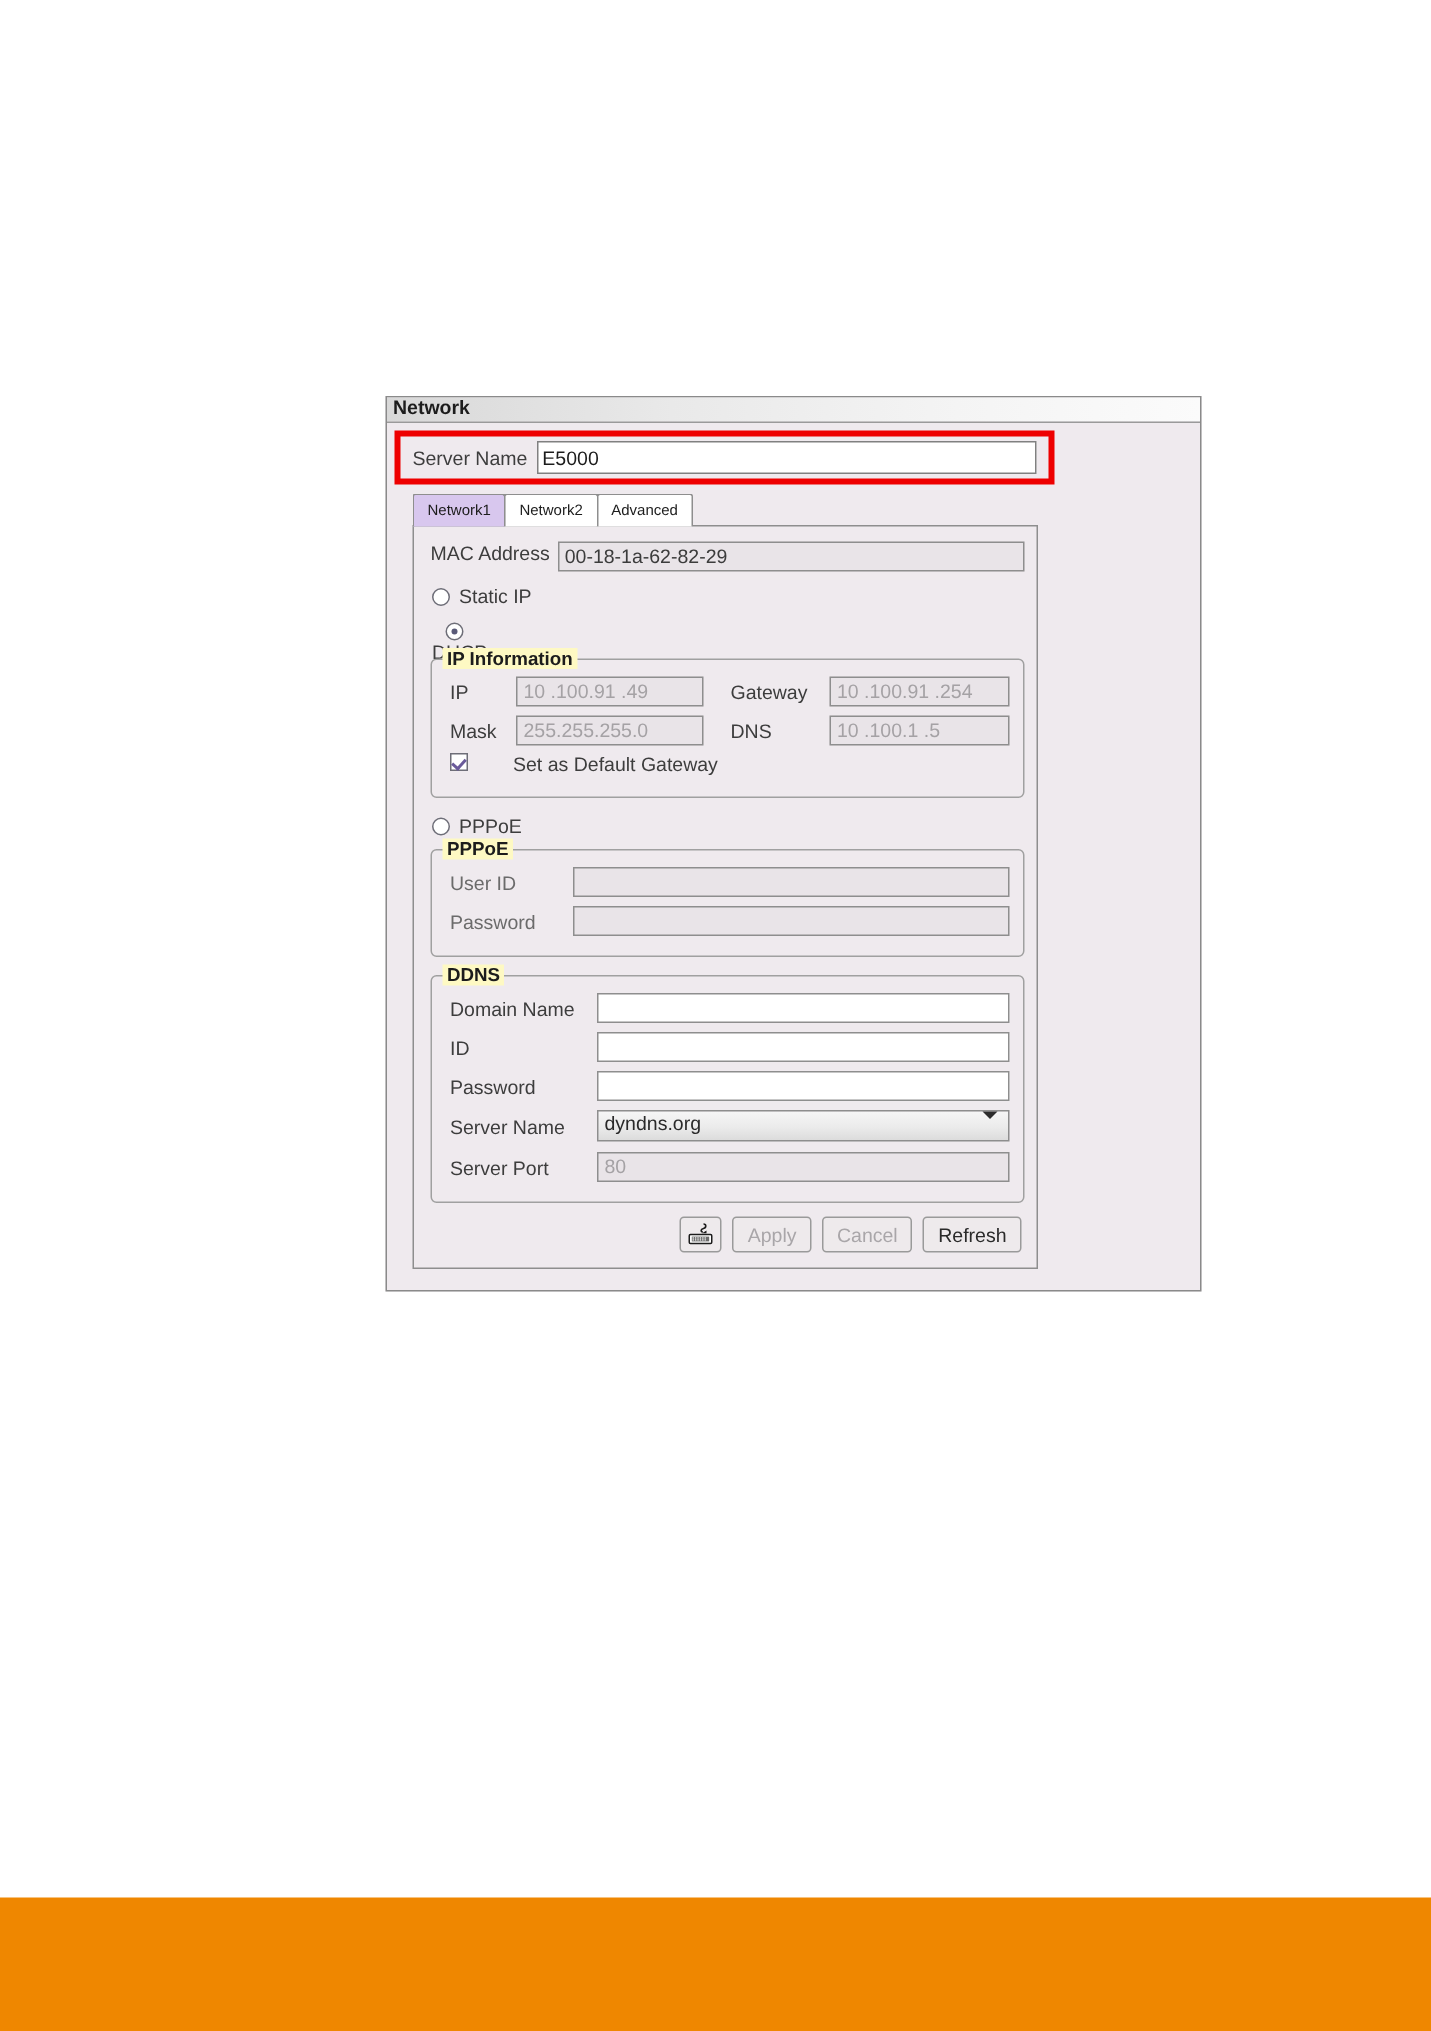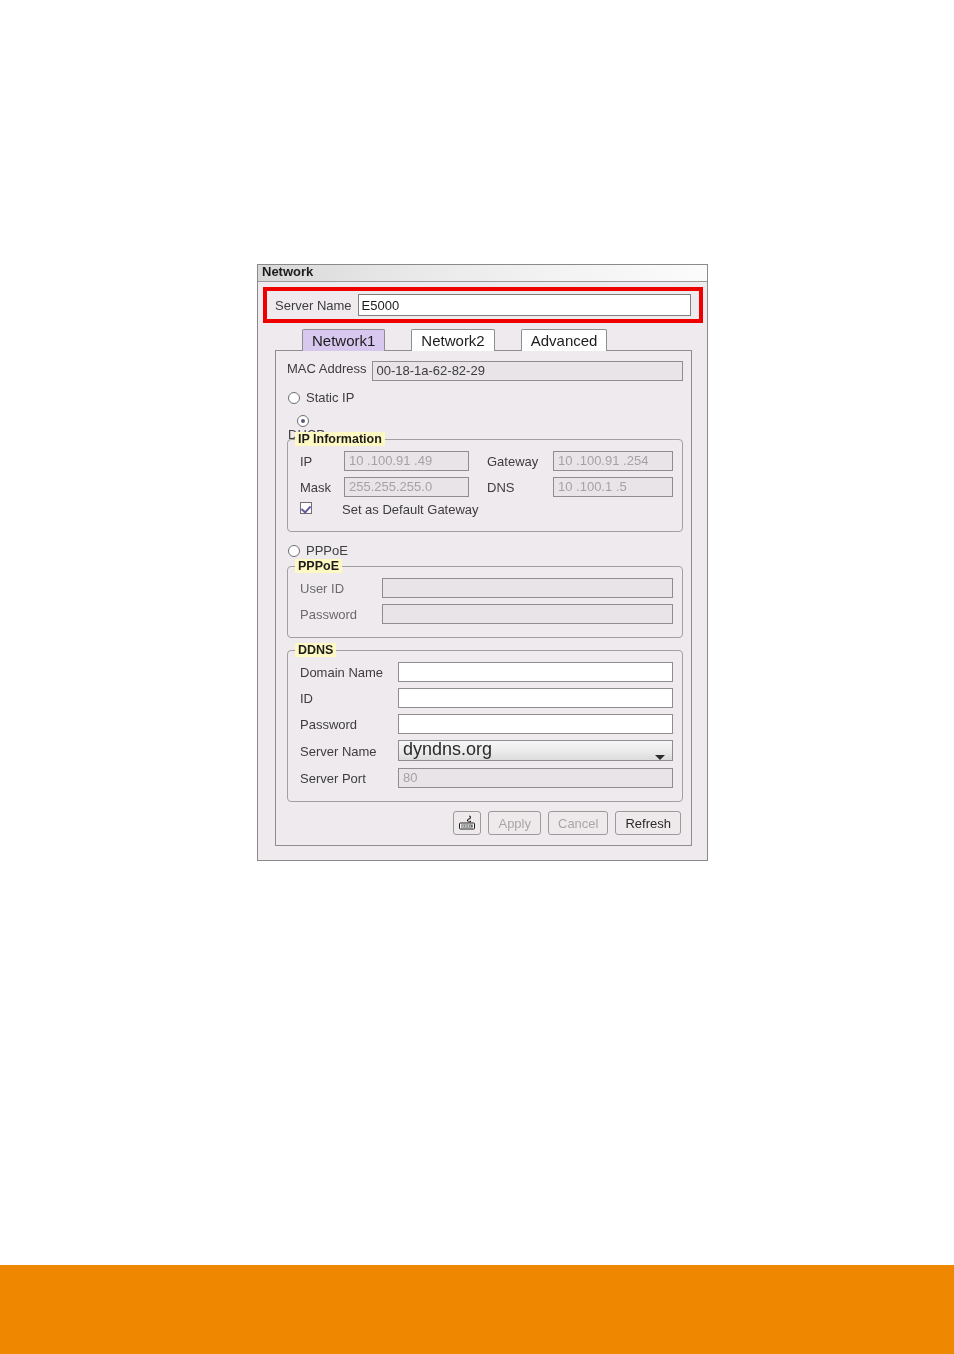--- a/index.html
+++ b/index.html
@@ -23,21 +23,21 @@
     width: 954px;
     height: 89px;
     background: #ef8700;
   }
 
   
   .panel {
     position: absolute;
     left: 257px;
     top: 264px;
-    width: 451px;
+    width: 544px;
     height: 597px;
     background: #efeaee;
     border: 1px solid #8a8a8a;
     box-sizing: border-box;
   }
 
   
   .panel-titlebar {
     position: relative;
     height: 17px;
@@ -105,30 +105,29 @@
     left: 17px;
     top: 64px;
     display: flex;
     align-items: flex-end;
     z-index: 3;
   }
   .tab {
     height: 22px;
     line-height: 21px;
     padding: 0 9px;
-    font-size: 15px;
+    font-size: 10px;
     color: #1c1c1c;
     border: 1px solid #8e8e8e;
     border-bottom: none;
     background: #ffffff;
     box-sizing: border-box;
     margin-right: -1px;
     border-radius: 2px 2px 0 0;
     white-space: nowrap;
-    margin-left: 27px;
   }
   .tab.active {
     background: #d8c7ee;
     position: relative;
     z-index: 2;
   }
 
   
   .tabpanel {
     position: absolute;
@@ -277,23 +276,23 @@
     transform: rotate(42deg);
   }
 
   
   .combo {
     background: linear-gradient(to bottom, #f6f6f6 0%, #ebebeb 55%, #dcdcdc 100%);
     border: 1px solid #8e8e8e;
     box-sizing: border-box;
     height: 21px;
     display: flex;
-    align-items: flex-end;
+    align-items: flex-start;
     justify-content: space-between;
-    font-size: 18px;
+    font-size: 13px;
     color: #2a2a2a;
     padding: 0 4px;
     font-family: "Liberation Sans", sans-serif;
   }
   .combo-arrow {
     width: 0;
     height: 0;
     border-left: 5px solid transparent;
     border-right: 5px solid transparent;
     border-top: 5px solid #2c2c2c;

